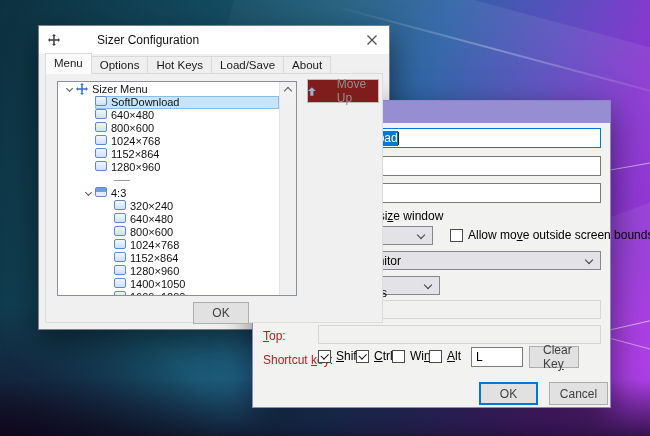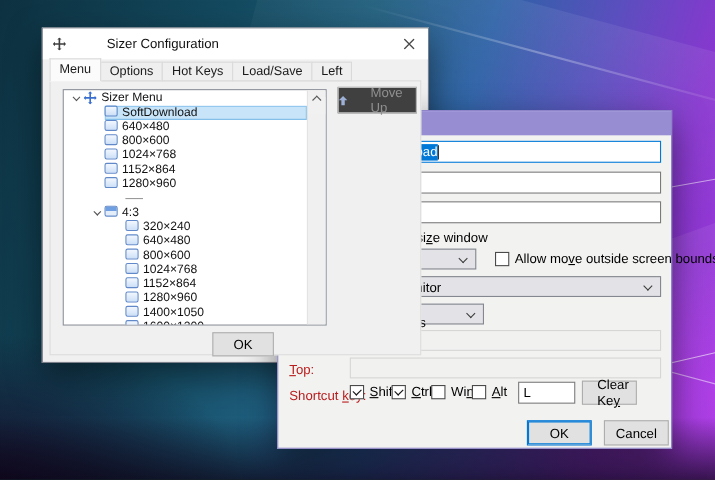--- a/index.html
+++ b/index.html
@@ -39,22 +39,22 @@
   .ticon{flex:none;margin-right:4px;}
   .icon-win{width:12px;height:10px;border:1px solid #6189c9;border-radius:2px;background:linear-gradient(180deg,#f2f7fe,#cde0f7);box-sizing:border-box;}
   .icon-monitor{width:12px;height:10px;border:1px solid #6189c9;border-radius:2px;background:linear-gradient(180deg,#6f9fe0 0%,#6f9fe0 45%,#e4eefb 45%);box-sizing:border-box;}
   .icon-sizer{width:12px;height:12px;display:flex;}
   .tlabel{white-space:nowrap;}
   .seprow{height:13px;display:flex;align-items:center;}
   .sepline{margin-left:56px;width:16px;height:1px;background:#9a9a9a;}
   .vscroll{position:absolute;right:0;top:0;bottom:0;width:17px;background:#f0f0f0;border-left:1px solid #e3e3e3;box-sizing:border-box;}
   .scrollup{height:16px;background:#f1f1f1;}
   .chev-up{display:block;width:5px;height:5px;border-left:1.3px solid #5a5a5a;border-top:1.3px solid #5a5a5a;transform:rotate(45deg);margin:6px auto 0;}
-  .btn{display:flex;align-items:center;justify-content:center;font-size:12px;background:#e1e1e1;border:1px solid #adadad;color:#000000;box-sizing:border-box;}
-  .moveup{position:absolute;left:261px;top:5px;width:72px;height:24px;gap:21px;background:#404040;border-color:#bcbcbc;color:#8f8f8f;}
+  .btn{display:flex;align-items:center;justify-content:center;font-size:12px;background:#e1e1e1;border:1px solid #adadad;color:#404040;box-sizing:border-box;}
+  .moveup{position:absolute;left:261px;top:5px;width:72px;height:24px;gap:21px;background:#7f1d1d;border-color:#bcbcbc;color:#8f8f8f;}
   .cfg-ok{position:absolute;left:147px;top:228px;width:56px;height:22px;}
 
   
   .dialog{left:252px;top:100px;width:359px;height:308px;background:#f2f2f1;border:1px solid #8d84c9;}
   .dtitlebar{height:22px;background:#968dd3;display:flex;align-items:center;padding-left:8px;box-sizing:border-box;}
   .dtitle{font-size:12px;color:#141432;}
   .lbl{position:absolute;left:10px;font-size:12px;color:#b91c1c;white-space:nowrap;}
   u{text-decoration:underline;text-underline-offset:1px;}
   .tbox{position:absolute;left:65px;width:283px;height:20px;background:#fff;border:1px solid #7a7a7a;box-sizing:border-box;
         display:flex;align-items:center;padding-left:4px;font-size:12px;color:#000;}
@@ -90,21 +90,21 @@
             <path fill="#3f3f3f" d="M8 0 L10.6 2.6 L9 2.6 L9 7 L13.4 7 L13.4 5.4 L16 8 L13.4 10.6 L13.4 9 L9 9 L9 13.4 L10.6 13.4 L8 16 L5.4 13.4 L7 13.4 L7 9 L2.6 9 L2.6 10.6 L0 8 L2.6 5.4 L2.6 7 L7 7 L7 2.6 L5.4 2.6 Z"></path>
           </svg>
       </span>
       <span class="wtitle">Sizer Configuration</span>
       <span class="closex">
         <svg width="10" height="10" viewBox="0 0 10 10">
             <path d="M0.5 0.5 L9.5 9.5 M9.5 0.5 L0.5 9.5" stroke="#4b4b4b" stroke-width="1.2"></path>
           </svg>
       </span>
     </div>
-    <div class="tabbar" id="tabs"><div class="tab active">Menu</div><div class="tab">Options</div><div class="tab">Hot Keys</div><div class="tab">Load/Save</div><div class="tab">Left</div></div>
+    <div class="tabbar" id="tabs"><div class="tab active">Menu</div><div class="tab">Options</div><div class="tab">Hot Keys</div><div class="tab">Load/Save</div><div class="tab">About</div></div>
     <div class="page">
       <div class="tree">
         <div id="tree-rows">
             <div class="trow">
               <span class="slot" style="width: 18px;">
                 <span class="exp"></span>
               </span>
               <span class="rowbody">
                 <span class="ticon icon-sizer">
                   <svg width="12" height="12" viewBox="0 0 16 16">

